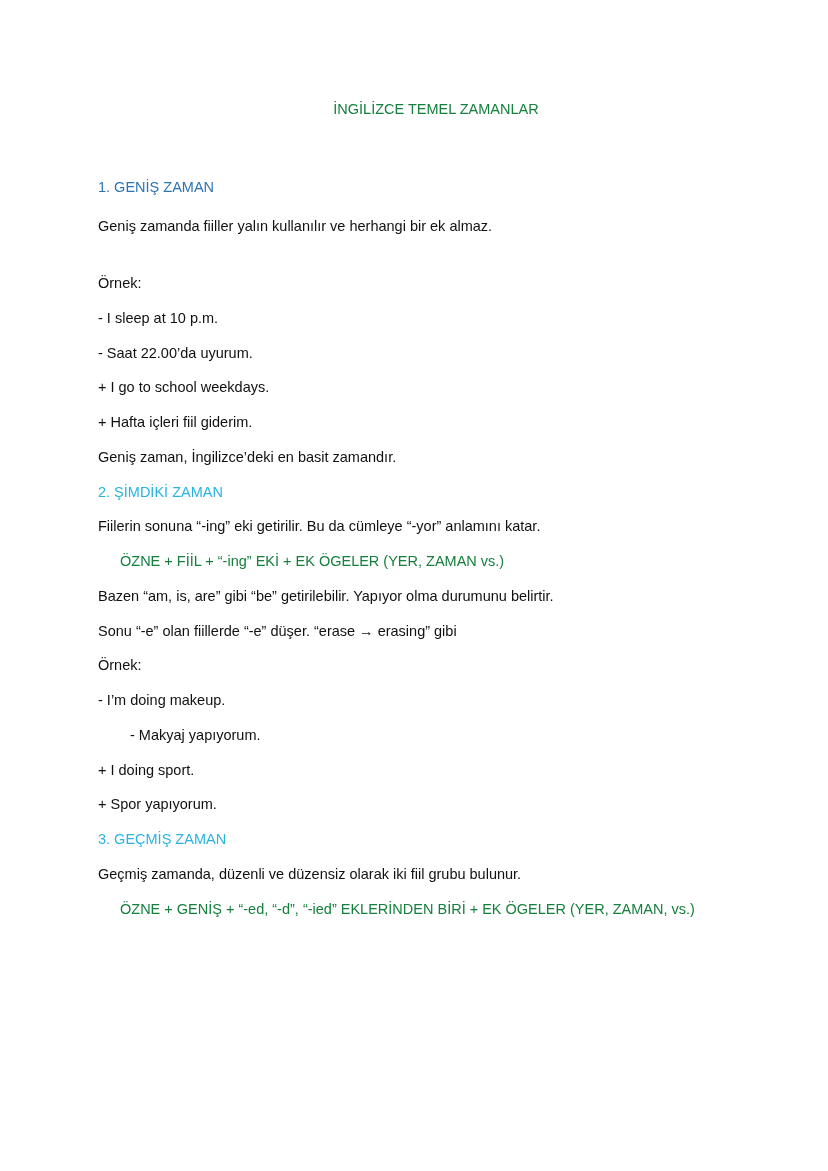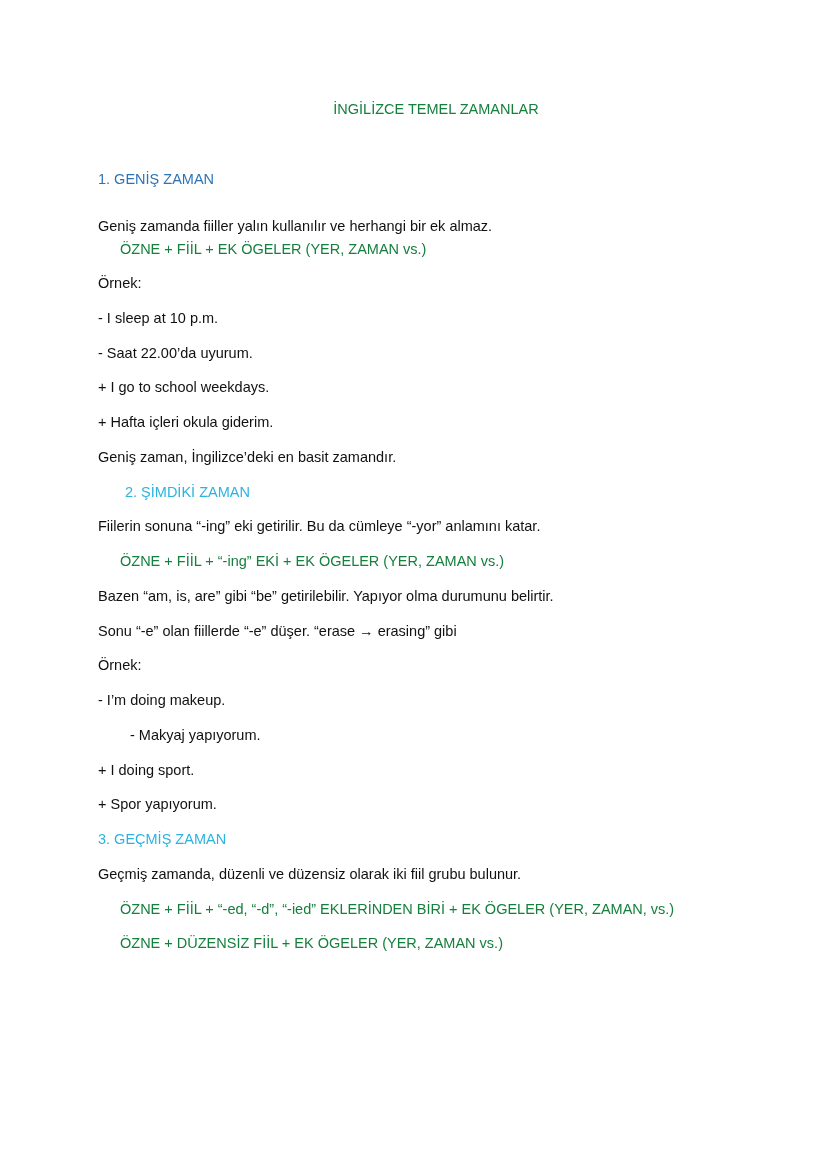--- a/index.html
+++ b/index.html
@@ -40,39 +40,37 @@
     .blue1 { color: #2e74b5; }
     .blue2 { color: #2bb3e0; }
   </style>
 </head>
 <body>
 
 <div class="page">
 
   <div class="line center red" style="top:100px;">İNGİLİZCE TEMEL ZAMANLAR</div>
 
-  <div class="line blue1" style="top:170px;">1. GENİŞ ZAMAN</div>
+  <div class="line blue1" style="top:178px;">1. GENİŞ ZAMAN</div>
   <div class="line" style="top:205px;margin-top:12px;">Geniş zamanda fiiller yalın kullanılır ve herhangi bir ek almaz.</div>
-  <div class="line red" style="top:240px;">ÖZNE + FİİL + EK ÖGELER (YER, ZAMAN vs.)</div>
   <div class="line" style="top:274px;">Örnek:</div>
   <div class="line" style="top:309px;">- I sleep at 10 p.m.</div>
   <div class="line" style="top:344px;">- Saat 22.00’da uyurum.</div>
   <div class="line" style="top:378px;">+ I go to school weekdays.</div>
-  <div class="line" style="top:413px;">+ Hafta içleri okula giderim.</div>
+  <div class="line" style="top:413px;">+ Hafta içleri fiil giderim.</div>
   <div class="line" style="top:448px;">Geniş zaman, İngilizce’deki en basit zamandır.</div>
 
-  <div class="line blue2" style="top:483px;margin-left:27px;">2. ŞİMDİKİ ZAMAN</div>
+  <div class="line blue2" style="top:483px;">2. ŞİMDİKİ ZAMAN</div>
   <div class="line" style="top:517px;text-align:center;">Fiilerin sonuna “-ing” eki getirilir. Bu da cümleye “-yor” anlamını katar.</div>
   <div class="line red" style="top:552px;">ÖZNE + FİİL + “-ing” EKİ + EK ÖGELER (YER, ZAMAN vs.)</div>
   <div class="line" style="top:587px;">Bazen “am, is, are” gibi “be” getirilebilir. Yapıyor olma durumunu belirtir.</div>
   <div class="line" style="top:622px;">Sonu “-e”  olan fiillerde “-e” düşer. “erase → erasing” gibi</div>
   <div class="line" style="top:656px;">Örnek:</div>
   <div class="line" style="top:691px;">- I’m doing makeup.</div>
   <div class="line" style="top:726px;margin-left:32px;">- Makyaj yapıyorum.</div>
   <div class="line" style="top:761px;">+ I doing sport.</div>
   <div class="line" style="top:795px;">+ Spor yapıyorum.</div>
 
   <div class="line blue2" style="top:830px;">3. GEÇMİŞ ZAMAN</div>
   <div class="line" style="top:865px;">Geçmiş zamanda, düzenli ve düzensiz olarak iki fiil grubu bulunur.</div>
-  <div class="line red" style="top:900px;">ÖZNE + FİİL + “-ed, “-d”, “-ied” EKLERİNDEN BİRİ + EK ÖGELER (YER, ZAMAN, vs.)</div>
-  <div class="line red" style="top:934px;">ÖZNE + DÜZENSİZ FİİL + EK ÖGELER (YER, ZAMAN vs.)</div>
+  <div class="line red" style="top:900px;">ÖZNE + GENİŞ + “-ed, “-d”, “-ied” EKLERİNDEN BİRİ + EK ÖGELER (YER, ZAMAN, vs.)</div>
 
 </div>
 
 </body></html>

